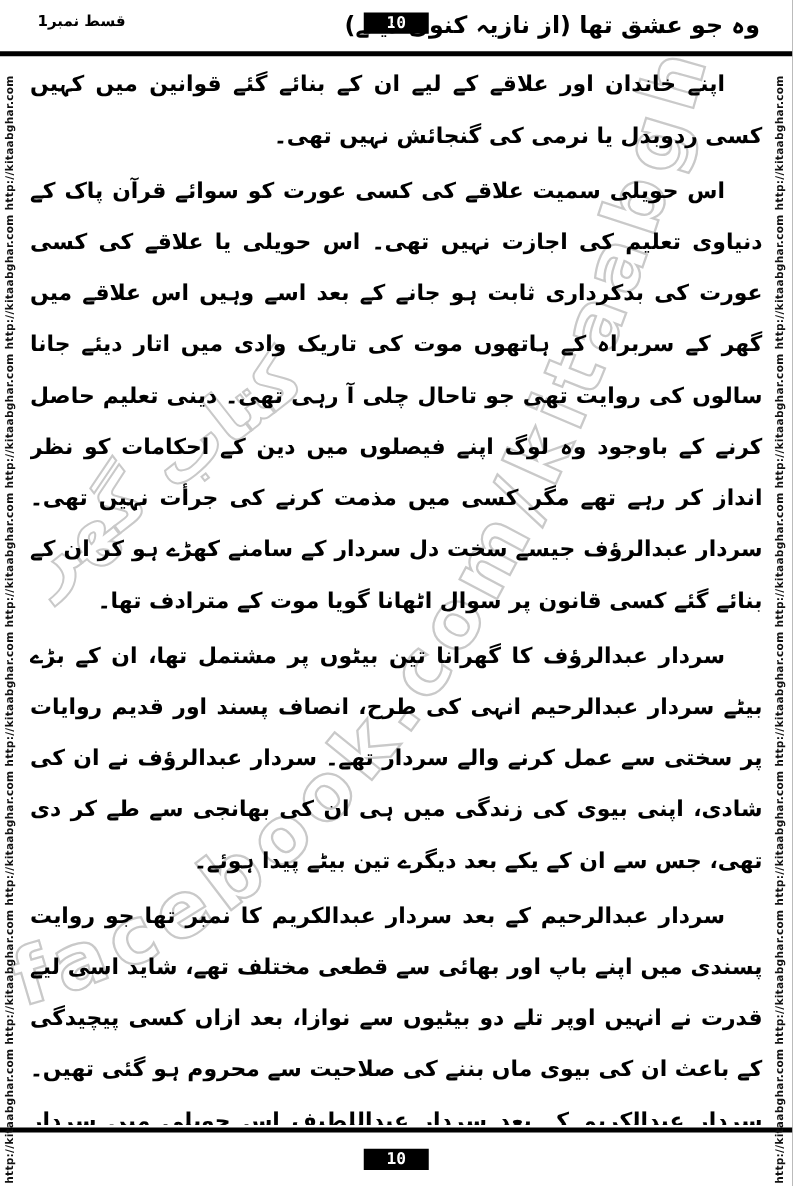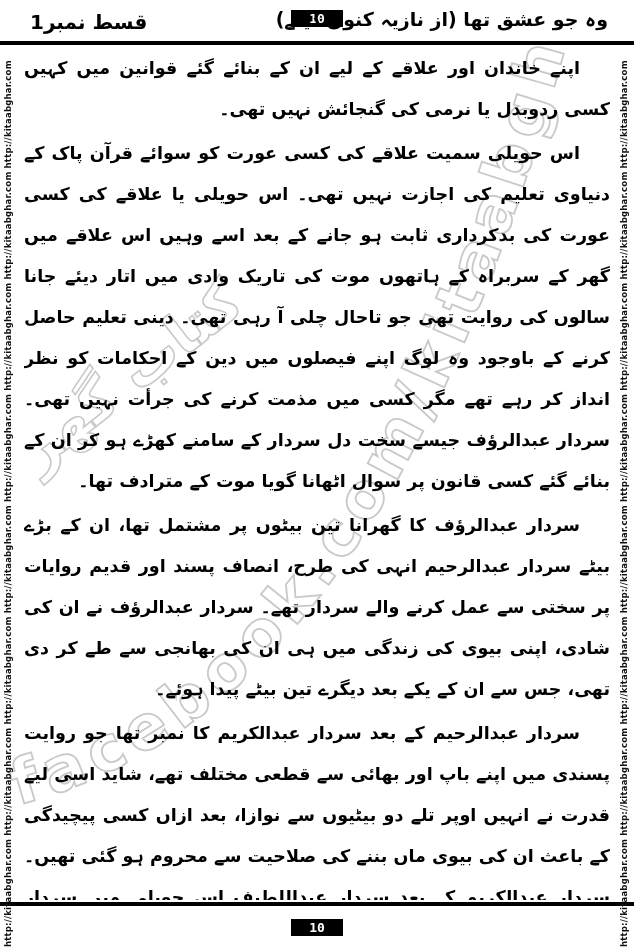--- a/index.html
+++ b/index.html
@@ -7,21 +7,21 @@
     position:relative;
     width:634px;height:949px;
     margin:0 auto;
     background:#ffffff;
     overflow:hidden;
     font-family:"DejaVu Sans",sans-serif;
   }
   
   .hdr-episode{
     position:absolute;top:10px;left:30px;
-    font-size:20px;font-weight:bold;direction:rtl;color:#000;
+    font-size:12px;font-weight:bold;direction:rtl;color:#000;
     font-family:"DejaVu Sans",sans-serif;
   }
   .hdr-title{
     position:absolute;top:8px;right:26px;
     font-size:19px;font-weight:bold;direction:rtl;color:#000;
     font-family:"DejaVu Sans",sans-serif;
   }
   .pagenum-box{
     position:absolute;left:50%;transform:translateX(-50%);
     background:#000;color:#fff;

